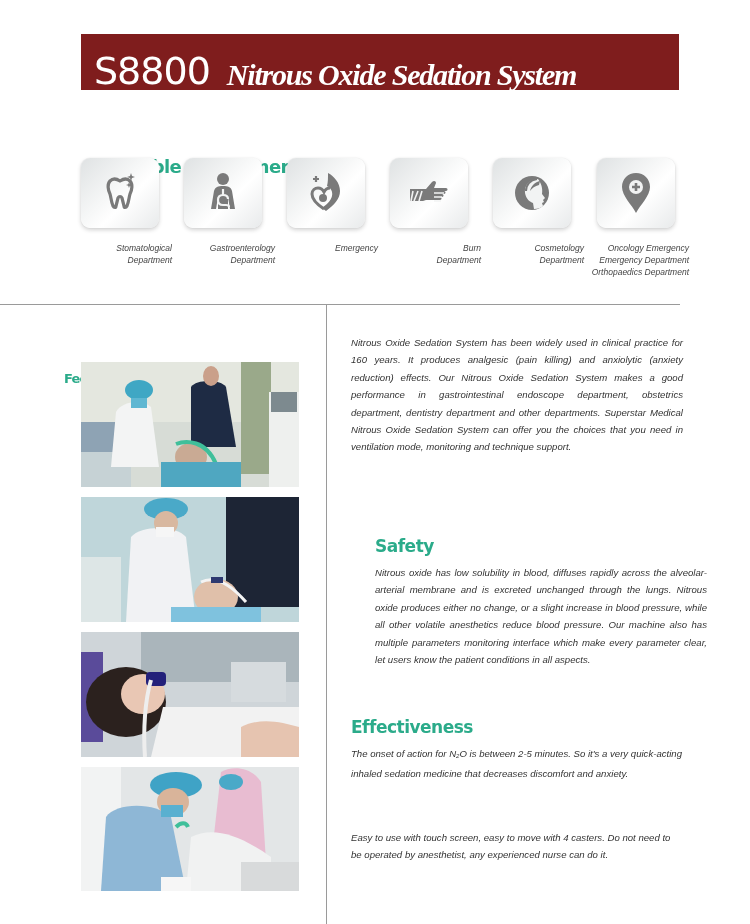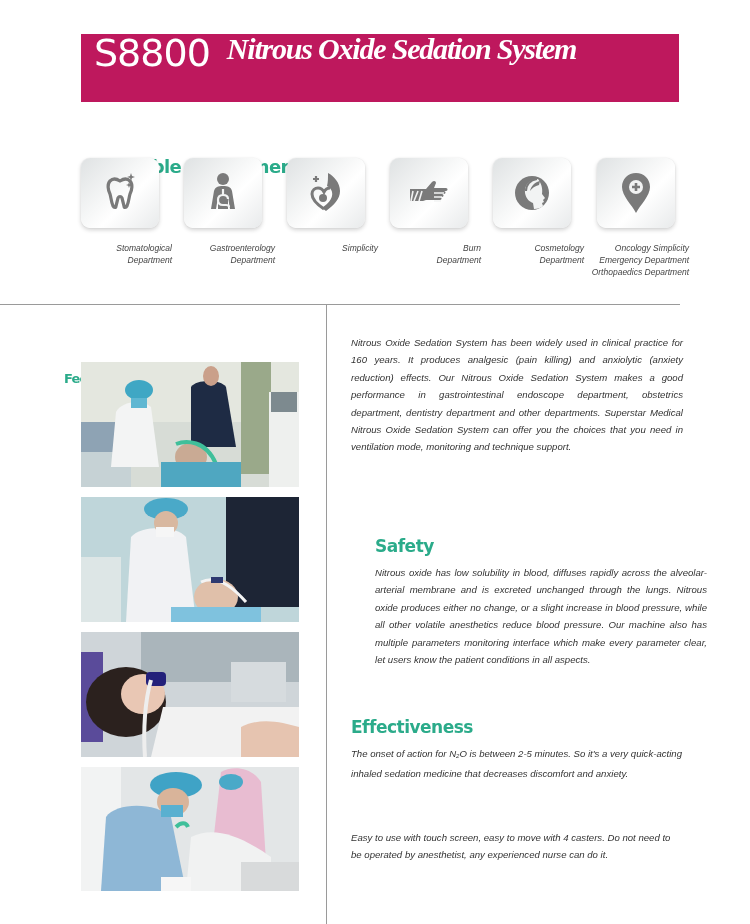--- a/index.html
+++ b/index.html
@@ -1,21 +1,21 @@
 <!DOCTYPE html>
 <html><head>
 <meta charset="utf-8">
 <style>
   * { margin: 0; padding: 0; box-sizing: border-box; }
   html, body { width: 750px; height: 924px; background: #ffffff; overflow: hidden; }
   body { position: relative; font-family: "Liberation Sans", sans-serif; color: #333; }
 
   .title-bar {
-    position: absolute; left: 81px; top: 34px; width: 598px; height: 68px;
-    background: #be185d; display: flex; align-items: flex-start; padding-left: 13px;
+    position: absolute; left: 81px; top: 34px; width: 598px; height: 56px;
+    background: #7f1d1d; display: flex; align-items: flex-end; padding-left: 13px;
     color: #ffffff;
   }
   .title-model { font-family: "DejaVu Sans", sans-serif; font-size: 38px; font-weight: normal; letter-spacing: -1px; line-height: 1; }
   .title-name { font-family: Liberation Serif, serif; font-style: italic; font-weight: bold; font-size: 30px; margin-left: 17px; letter-spacing: -1.2px; line-height: 1; }
 
   .section-heading {
     position: absolute; color: #2bab8a; font-family: "DejaVu Sans", sans-serif; font-weight: bold; letter-spacing: -0.6px; margin-top: 36px;
   }
   .dept-heading { left: 81px; top: 120px; font-size: 18px; }
 
@@ -98,21 +98,21 @@
   <div class="dept-item" style="left:206px">
     <div class="dept-card">
       <svg viewBox="0 0 48 48">
         <path d="M26 4c6 3 12 10 12 18c0 8-6 14-14 20l-4-3c4-3 9-7 10-12c1-4-1-8-5-10c1-4 1-8 1-13z" fill="#7a7a7a"></path>
         <path d="M22 40c-6-4-12-9-12-15c0-4 3-6 6-6c3 0 5 2 6 4c1-2 3-4 6-4" fill="none" stroke="#7a7a7a" stroke-width="3"></path>
         <circle cx="21" cy="29" r="4" fill="#7a7a7a"></circle>
         <path d="M11 10h6M14 7v6" stroke="#7a7a7a" stroke-width="2.2"></path>
       </svg>
     </div>
     <div class="dept-label">
-      <div>Simplicity</div>
+      <div>Emergency</div>
     </div>
   </div>
 
   <div class="dept-item" style="left:309px">
     <div class="dept-card">
       <svg viewBox="0 0 48 48">
         <path d="M5 20h16l6-7c2-2 4-1 4 1l-2 5h12c2 0 2 3 0 3h-2c2 0 2 3 0 3h-2c2 0 2 3 0 3h-2c2 0 2 3 0 3H21l-3 1H5z" fill="#7a7a7a"></path>
         <path d="M8 22l-2 10M13 22l-4 10M17 22l-3 10" stroke="#f2f3f3" stroke-width="1.6"></path>
         <path d="M29 24h10M29 28h8M29 32h7" stroke="#f2f3f3" stroke-width="1.3"></path>
       </svg>
@@ -140,21 +140,21 @@
 
   <div class="dept-item" style="left:515px; width:106px">
     <div class="dept-card">
       <svg viewBox="0 0 48 48">
         <path d="M24 4c-8 0-14 6-14 14c0 9 10 18 14 26c4-8 14-17 14-26c0-8-6-14-14-14z" fill="#7a7a7a"></path>
         <circle cx="24" cy="18" r="7" fill="#f2f3f3"></circle>
         <path d="M24 14v8M20 18h8" stroke="#7a7a7a" stroke-width="2.6"></path>
       </svg>
     </div>
     <div class="dept-label">
-      <div>Oncology Simplicity</div>
+      <div>Oncology Emergency</div>
       <div>Emergency Department</div>
       <div>Orthopaedics Department</div>
     </div>
   </div>
 </div>
 
 <div class="h-rule"></div>
 <div class="v-rule"></div>
 
 <div class="section-heading feedback-heading">Feedback from our customers</div>

